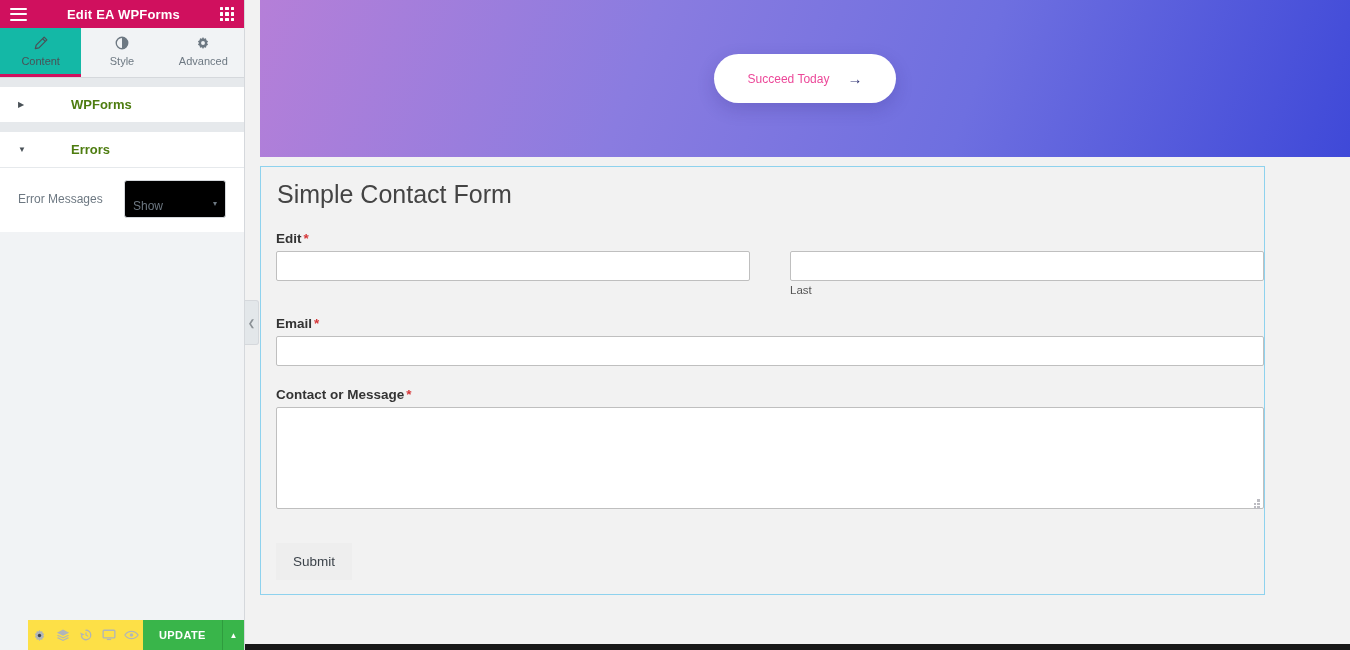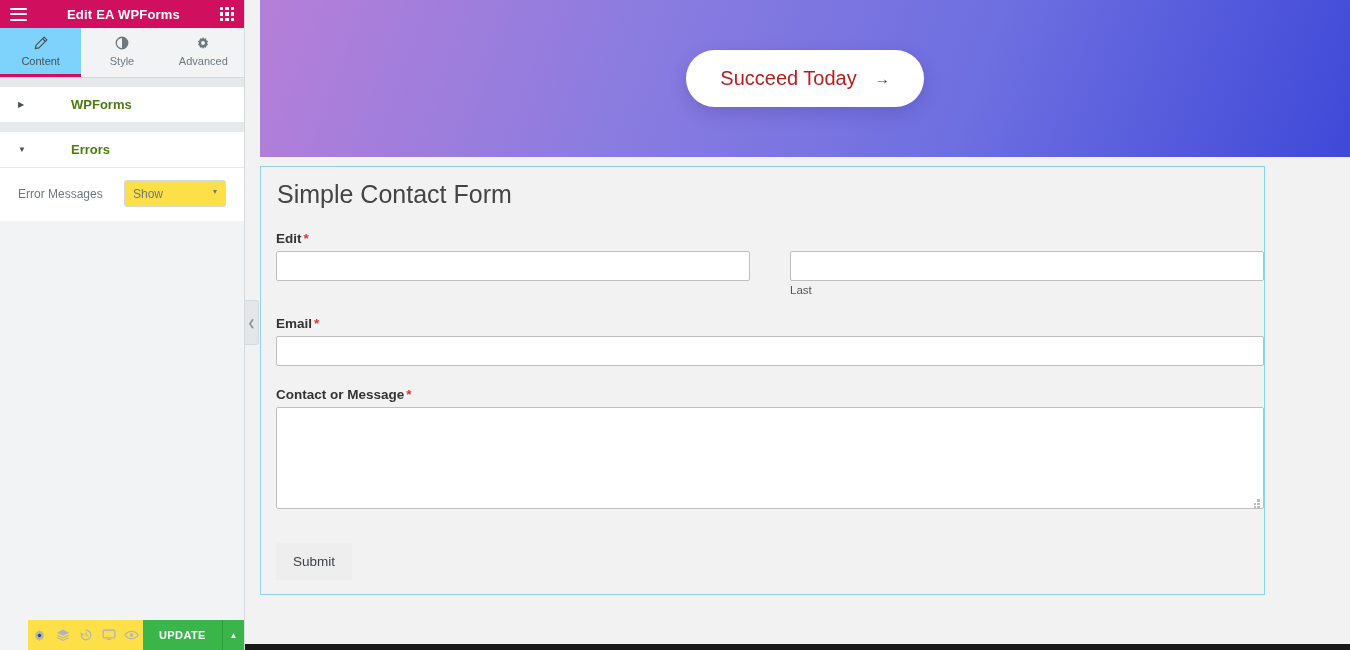--- a/index.html
+++ b/index.html
@@ -44,41 +44,41 @@
   .tabs {
     display: flex; height: 50px; background: #f1f3f5;
     border-bottom: 1px solid #d5d8dc; flex: 0 0 50px;
   }
   .tab {
     flex: 1; display: flex; flex-direction: column;
     align-items: center; justify-content: center; gap: 4px;
     font-size: 11px; color: #6d7882; cursor: pointer;
     border-bottom: 3px solid transparent; position: relative;
   }
-  .tab.active { background: #7dd3fc; border-bottom-color: #d0105e; color: #495157; }
+  .tab.active { background: #14b8a6; border-bottom-color: #d0105e; color: #495157; }
   .tab .tab-ico { height: 15px; display: flex; align-items: center; }
   .tab svg { display: block; }
 
   
   .section-gap { height: 9px; background: #e6e9ec; flex: 0 0 9px; }
   .section-head {
     height: 36px; background: #ffffff; display: flex; align-items: center;
     padding: 0 18px; gap: 12px; cursor: pointer;
     border-bottom: 1px solid #e6e9ec; flex: 0 0 36px;
   }
   .section-head .caret { color: #495157; font-size: 8px; line-height: 1; width: 8px;}
   .section-head .sec-label { font-size: 13px; font-weight: bold; color: #4d7c0f; margin-left: 33px; }
 
   .section-body { background: #ffffff; padding: 12px 18px 14px; flex: 0 0 auto; }
   .ctrl-row { display: flex; align-items: center; gap: 10px; }
   .ctrl-label { font-size: 12px; color: #6d7882; width: 96px; flex: 0 0 96px; }
   .select-wrap {
-    flex: 1; height: 27px; border: 1px solid #d5d8dc; background: #fde047;
+    flex: 1; height: 27px; border: 1px solid #d5d8dc; background: #000000;
     border-radius: 3px; display: flex; align-items: flex-start;
-    padding: 6px 8px; position: relative; cursor: pointer;
+    padding: 18px 8px; position: relative; cursor: pointer;
   }
   .select-wrap .sel-val { font-size: 12px; color: #6d7882; flex: 1; }
   .select-wrap .sel-caret { font-size: 8px; color: #6d7882; }
 
   .panel-spacer { flex: 1 1 auto; background: #f1f3f5; }
 
   
   .panel-footer {
     height: 30px; background: #fde047; display: flex; align-items: flex-start;
     gap: 0; flex: 0 0 30px; margin-left: 28px;
@@ -120,21 +120,21 @@
   .hero {
     height: 157px;
     background: linear-gradient(110deg, #b57fd8 0%, #8a7ce0 35%, #6e6fe0 65%, #3f49d8 100%);
     display: flex; align-items: center; justify-content: center;
   }
   .hero-btn {
     background: #ffffff; border-radius: 32px;
     padding: 17px 34px; display: flex; align-items: center; gap: 18px;
     box-shadow: 0 6px 18px rgba(40,30,110,.20); cursor: pointer;
   }
-  .hero-btn .hb-text { font-size: 20px; color: #b91c1c; }
+  .hero-btn .hb-text { font-size: 12px; color: #ec4899; }
   .hero-btn .hb-arrow { font-size: 15px; color: #2f3273; line-height: 1; }
 
   
   .form-wrap {
     margin: 9px 0 0 0; padding: 0 0 0 15px;
     border: 1px solid #8ed2ee;
     background: #f2f2f2;
     width: 1005px;
     position: relative;
   }

